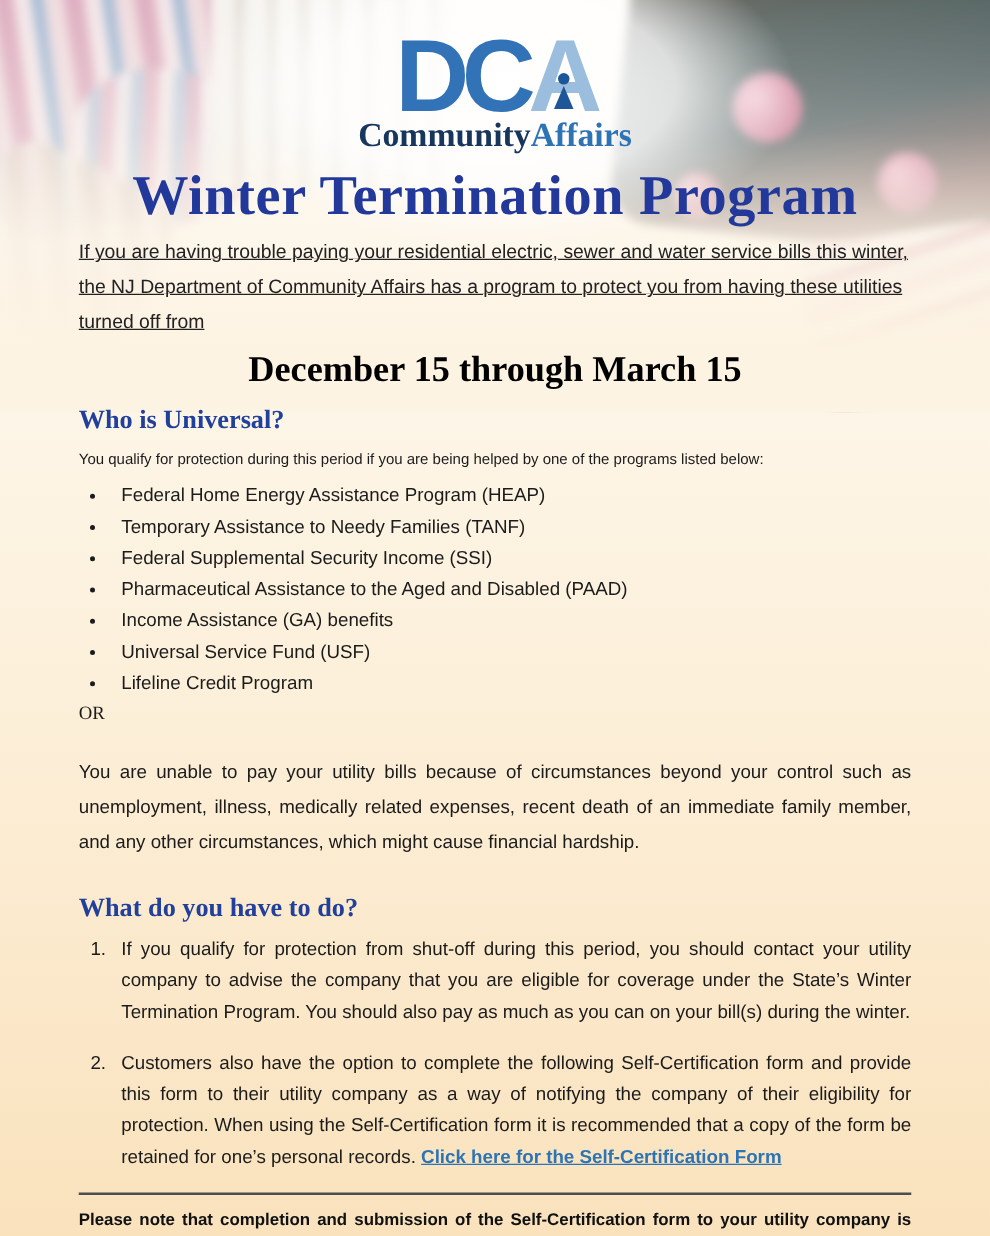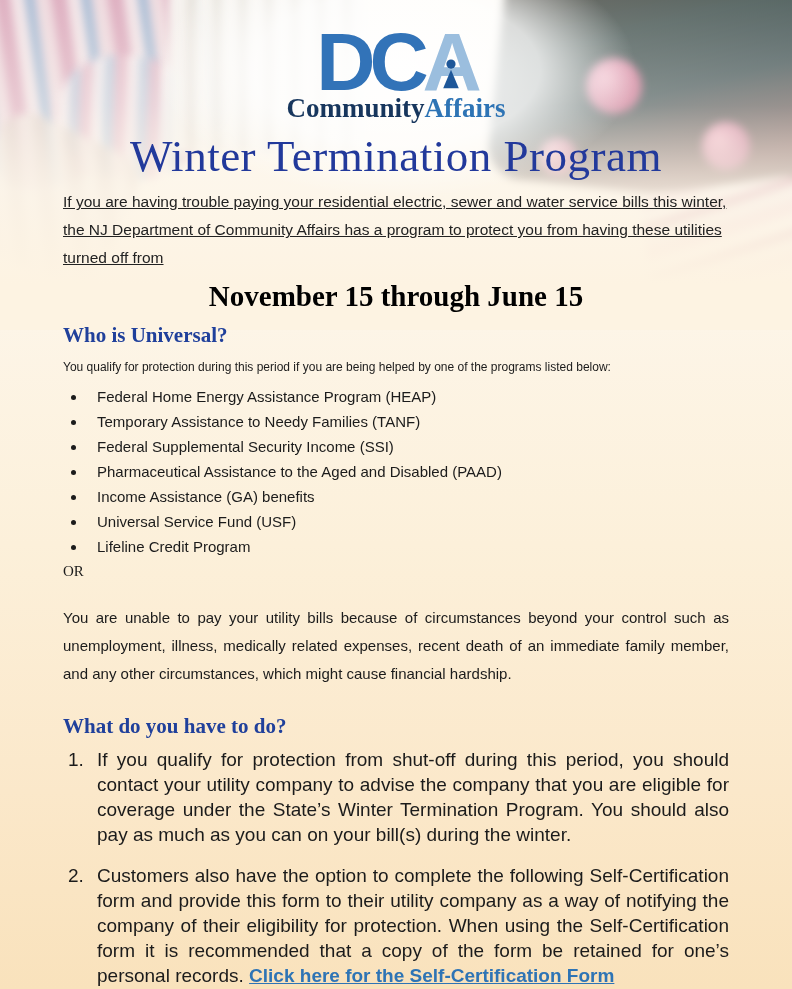--- a/index.html
+++ b/index.html
@@ -69,21 +69,21 @@
   .dept {
     display: block; font-size: 8px; letter-spacing: 1px; color: #17365d; font-weight: bold;
     margin-bottom: 1px;
   }
   .community-line { font-family: "Liberation Serif", serif; font-size: 27px; font-weight: bold; line-height: 1; }
   .community { color: #17365d; }
   .affairs { color: #2e74b5; }
 
   .title {
     margin: 8px 0 6px; text-align: center;
-    font-family: "Liberation Serif", serif; font-weight: normal;
+    font-family: "Liberation Serif", serif; font-weight: bold;
     font-size: 45px; color: #22399b; letter-spacing: 0.5px;
   }
 
   .intro { margin: 4px 0 0; font-size: 15.5px; line-height: 28px; color: #222; text-decoration: underline; }
 
   .date-range {
     margin: 8px 0 10px; text-align: center;
     font-family: "Liberation Serif", serif; font-weight: bold;
     font-size: 29px; color: #000;
   }
@@ -98,21 +98,21 @@
   .lead { margin: 0 0 10px; font-size: 12px; line-height: 22px; }
 
   ul.programs { margin: 6px 0 2px; padding-left: 24px; }
   ul.programs li { margin-bottom: 8px; font-size: 15px; padding-left: 10px; }
 
   .or-label { margin: 0 0 24px; font-size: 15px; font-family: Liberation Serif, serif; }
 
   .hardship { margin: 0; font-size: 15px; line-height: 28px; text-align: justify; }
 
   ol.steps { margin: 6px 0 0; padding-left: 26px; }
-  ol.steps li { margin-bottom: 16px; font-size: 19px; line-height: 25px; text-align: justify; padding-left: 8px; }
+  ol.steps li { margin-bottom: 16px; font-size: 15px; line-height: 25px; text-align: justify; padding-left: 8px; }
 
   .self-cert-link { color: #2e74b5; font-weight: bold; text-decoration: underline; cursor: pointer; }
 
   .divider { border: none; border-top: 2px solid #4d4d4d; margin: 14px 0 10px; }
 
   .footer-note { margin: 0; font-size: 13.5px; line-height: 19px; text-align: justify; color: #111; }
   .footer-note strong { font-weight: bold; }
 </style>
 </head>
 <body>
@@ -141,21 +141,21 @@
               </svg></span></span></div>
       <span class="logo-sub">
         <span class="community-line"><span class="community">Community</span><span class="affairs">Affairs</span></span>
       </span>
     </div>
 
     <h1 class="title">Winter Termination Program</h1>
 
     <p class="intro">If you are having trouble paying your residential electric, sewer and water service bills this winter, the NJ Department of Community Affairs has a program to protect you from having these utilities turned off from</p>
 
-    <div class="date-range">November 15 through June 15</div>
+    <div class="date-range">December 15 through March 15</div>
 
     <h2 class="sec-heading">Who is Universal?</h2>
     <p class="lead">You qualify for protection during this period if you are being helped by one of the programs listed below:</p>
     <ul class="programs">
       <li>Federal Home Energy Assistance Program (HEAP)</li>
       <li>Temporary Assistance to Needy Families (TANF)</li>
       <li>Federal Supplemental Security Income (SSI)</li>
       <li>Pharmaceutical Assistance to the Aged and Disabled (PAAD)</li>
       <li>Income Assistance (GA) benefits</li>
       <li>Universal Service Fund (USF)</li>

